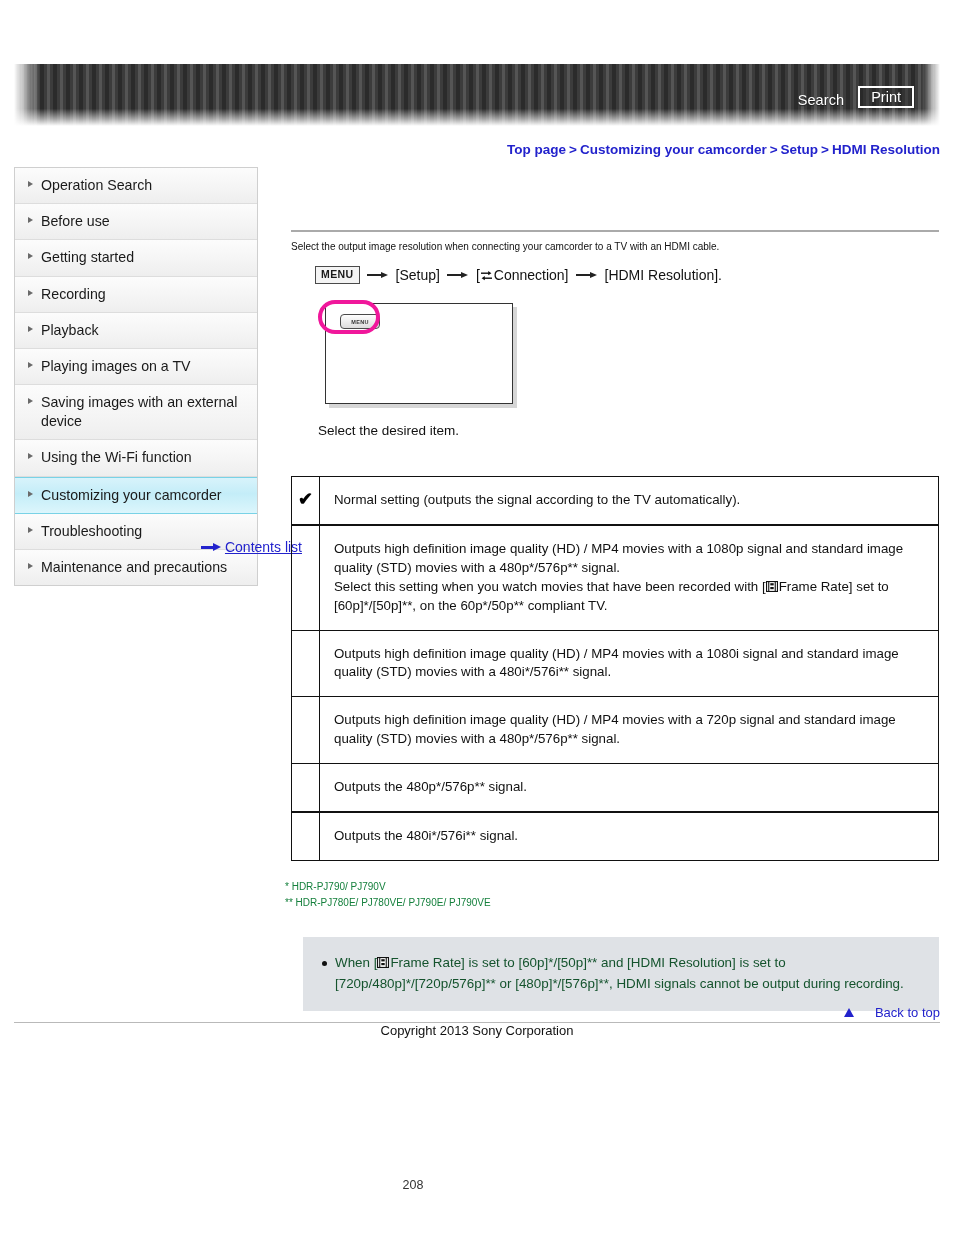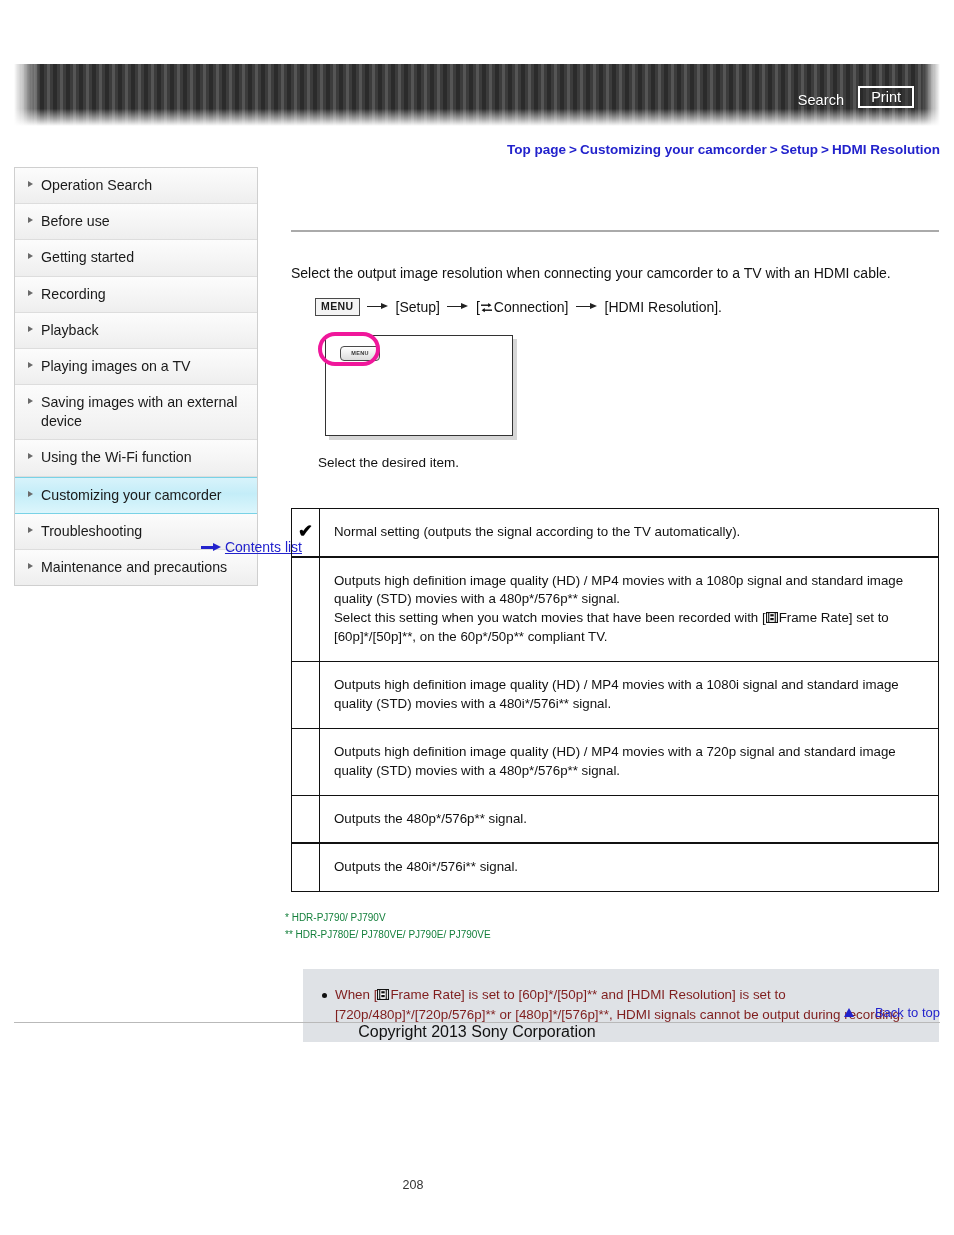--- a/index.html
+++ b/index.html
@@ -168,23 +168,23 @@
     top: 167px;
     width: 648px;
   }
   #top-rule {
     height: 2px;
     background: #aaaaaa;
     margin-top: 63px;
     margin-bottom: 0;
   }
   #intro-text {
-    font-size: 14px;
+    font-size: 10px;
     color: #111111;
-    margin-top: 32px;
+    margin-top: 8px;
     line-height: 1.4;
   }
 
   #menu-path {
     display: flex;
     align-items: center;
     gap: 7px;
     margin-top: 12px;
     margin-left: 24px;
     font-size: 14px;
@@ -345,21 +345,21 @@
   }
   #note-box ul {
     margin: 0;
     padding: 0 0 0 22px;
     list-style: none;
   }
   #note-box li {
     position: relative;
     font-size: 13.4px;
     line-height: 1.55;
-    color: #7f1d1d;
+    color: #14532d;
   }
   #note-box li::before {
     content: "";
     position: absolute;
     left: -13px;
     top: 8px;
     width: 5px; height: 5px;
     border-radius: 50%;
     background: #111111;
   }
@@ -388,21 +388,21 @@
     width: 926px;
     height: 1px;
     background: #b9b9b9;
   }
   #copyright {
     position: absolute;
     left: 0;
     top: 1023px;
     width: 954px;
     text-align: center;
-    font-size: 16px;
+    font-size: 13px;
     color: #111111;
   }
   #page-number {
     position: absolute;
     left: 13px;
     top: 1178px;
     width: 800px;
     text-align: center;
     font-size: 12.5px;
     color: #333333;

